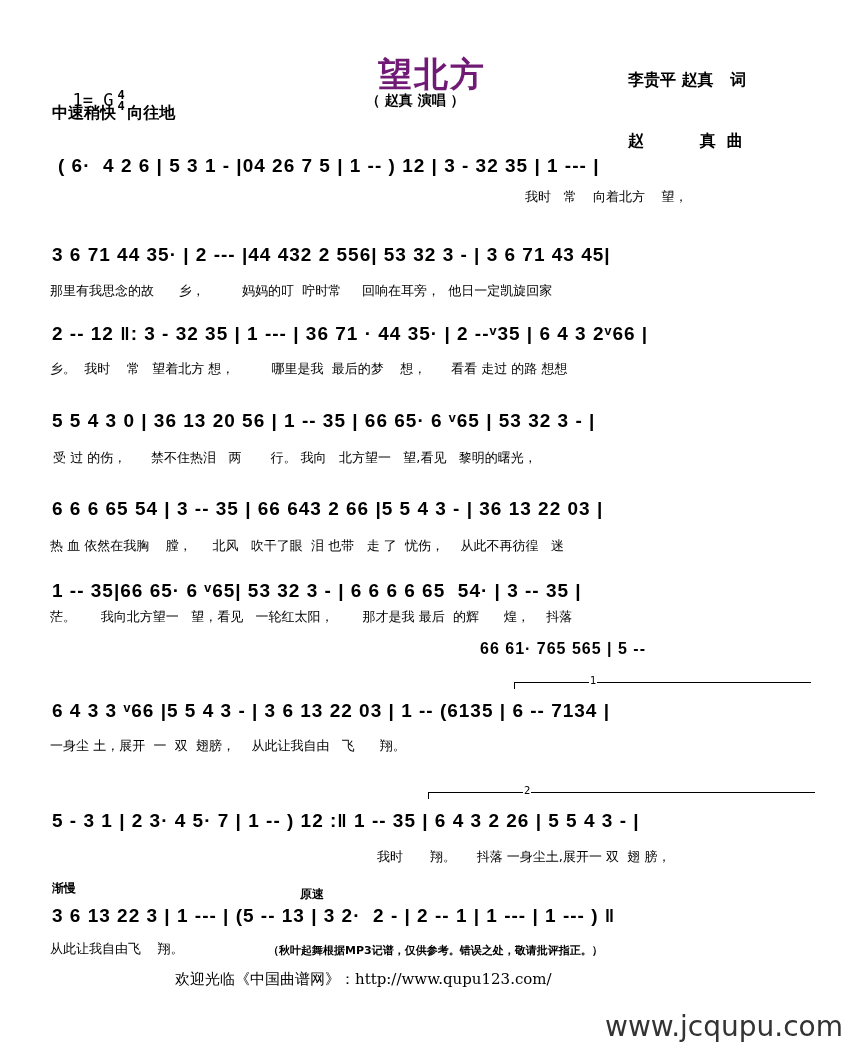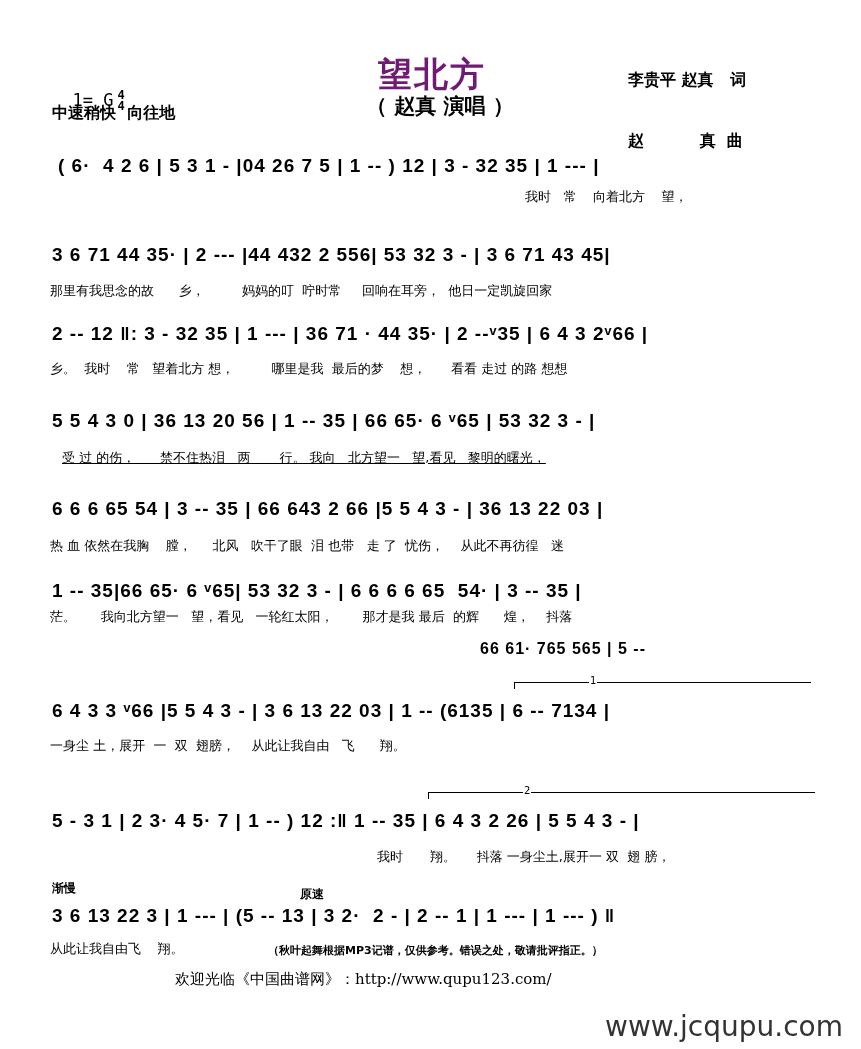--- a/index.html
+++ b/index.html
@@ -1,20 +1,20 @@
 <!DOCTYPE html>
 <html><head>
 <meta charset="utf-8">
 <style>
   html, body { margin: 0; padding: 0; background: #ffffff; }
   body { width: 861px; height: 1049px; position: relative; overflow: hidden;
          font-family: "DejaVu Sans", sans-serif; color: #000; }
   .abs { position: absolute; white-space: pre; }
   .title { left: 378px; top: 32px; font-size: 34px; font-weight: bold; color: #701a75; letter-spacing: 2px; margin-top: 20px; }
-  .singer { left: 366px; top: 92px; font-size: 21px; font-weight: bold; }
+  .singer { left: 366px; top: 92px; font-size: 14px; font-weight: bold; }
   .key { left: 52px; top: 70px; font-size: 17px; font-family: "DejaVu Sans Mono", monospace; }
   .frac { display: inline-block; vertical-align: middle; text-align: center; font-size: 12px; line-height: 11px; margin-left: 4px; font-weight: bold; }
   .tempo { left: 52px; top: 103px; font-size: 16px; font-weight: bold; }
   .credit { font-family: "DejaVu Serif", serif; font-size: 16px; font-weight: bold; }
   .notes { font-size: 19px; font-weight: bold; font-family: "Liberation Sans", sans-serif; letter-spacing: 1px; }
   .lyr { font-size: 13px; font-family: "DejaVu Sans", sans-serif; }
   .volta { position: absolute; border-top: 1px solid #000; height: 6px; }
   .volta.lft { border-left: 1px solid #000; }
   .volta span { position: absolute; top: -8px; font-size: 10px; background: #fff; padding: 0 1px; }
   .wm { right: 18px; top: 1010px; font-size: 28px; color: #333; font-family: "DejaVu Sans", sans-serif; }
@@ -37,21 +37,21 @@
 <div class="abs notes" style="left:58px; top:155px;">( 6·  4 2 6 | 5 3 1 - |04 26 7 5 | 1 -- ) 12 | 3 - 32 35 | 1 --- |</div>
 <div class="abs lyr" style="left:525px; top:188px;">我时   常    向着北方    望，</div>
 
 <div class="abs notes" style="left:52px; top:244px;">3 6 71 44 35· | 2 --- |44 432 2 556| 53 32 3 - | 3 6 71 43 45|</div>
 <div class="abs lyr" style="left:50px; top:282px;">那里有我思念的故      乡，         妈妈的叮  咛时常     回响在耳旁，  他日一定凯旋回家</div>
 
 <div class="abs notes" style="left:52px; top:323px;">2 -- 12 ‖: 3 - 32 35 | 1 --- | 36 71 · 44 35· | 2 --ᵛ35 | 6 4 3 2ᵛ66 |</div>
 <div class="abs lyr" style="left:50px; top:360px;">乡。  我时    常   望着北方 想，         哪里是我  最后的梦    想，      看看 走过 的路 想想</div>
 
 <div class="abs notes" style="left:52px; top:410px;">5 5 4 3 0 | 36 13 20 56 | 1 -- 35 | 66 65· 6 ᵛ65 | 53 32 3 - |</div>
-<div class="abs lyr" style="left:62px; top:449px;text-decoration:underline;">受 过 的伤，      禁不住热泪   两       行。 我向   北方望一   望,看见   黎明的曙光，</div>
+<div class="abs lyr" style="left:53px; top:449px;">受 过 的伤，      禁不住热泪   两       行。 我向   北方望一   望,看见   黎明的曙光，</div>
 
 <div class="abs notes" style="left:52px; top:498px;">6 6 6 65 54 | 3 -- 35 | 66 643 2 66 |5 5 4 3 - | 36 13 22 03 |</div>
 <div class="abs lyr" style="left:50px; top:537px;">热 血 依然在我胸    膛，     北风   吹干了眼  泪 也带   走 了  忧伤，    从此不再彷徨   迷</div>
 
 <div class="abs notes" style="left:52px; top:580px;">1 -- 35|66 65· 6 ᵛ65| 53 32 3 - | 6 6 6 6 65  54· | 3 -- 35 |</div>
 <div class="abs lyr" style="left:50px; top:608px;">茫。      我向北方望一   望，看见   一轮红太阳，       那才是我 最后  的辉      煌，    抖落</div>
 <div class="abs notes" style="left:480px; top:640px; font-size:16px;">66 61· 765 565 | 5 --</div>
 
 <div class="volta lft" style="left:514px; top:682px; width:296px;">
     <span style="left:74px;">1</span>

